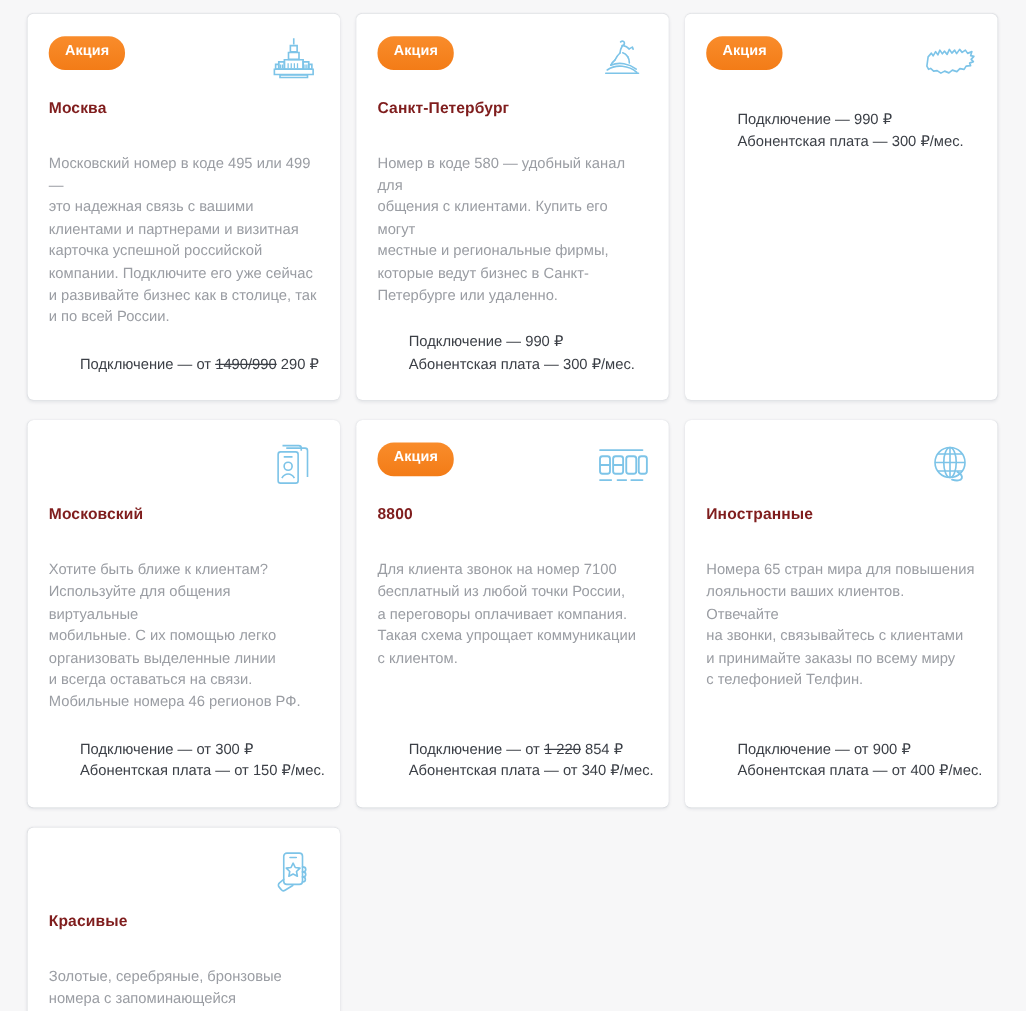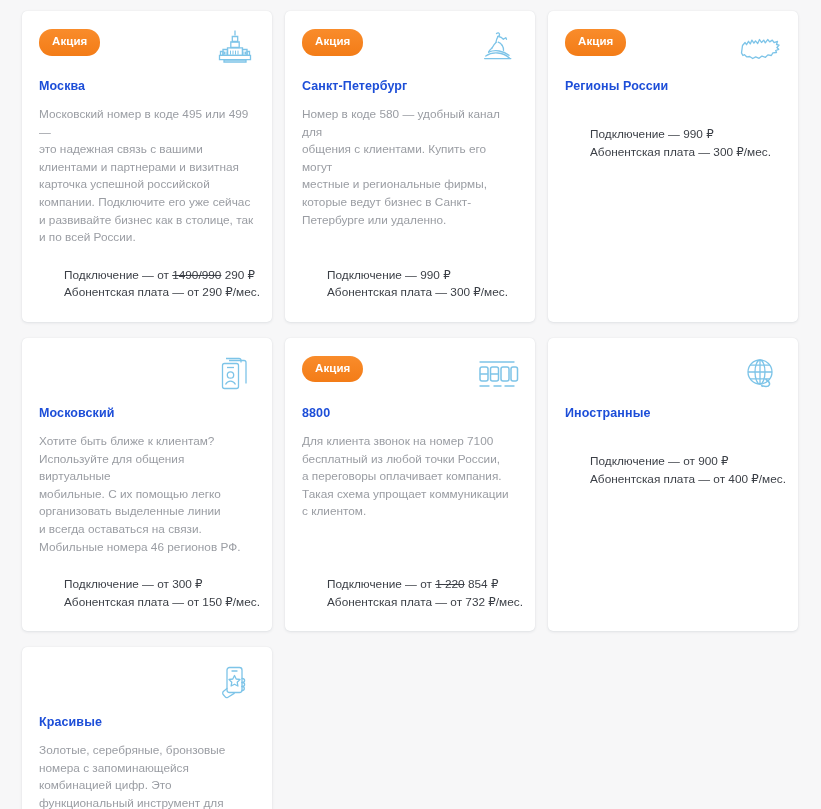--- a/index.html
+++ b/index.html
@@ -62,29 +62,29 @@
     width: 44px;
     height: 40px;
     display: flex;
     align-items: center;
     justify-content: center;
   }
   .card-icon svg { display: block; }
   .card-title {
     font-size: 12.5px;
     font-weight: bold;
-    color: #1d4ed8;
+    color: #7f1d1d;
     margin: 12px 0 13px 0;
     letter-spacing: .1px;
   }
   .card-desc {
     font-size: 11.8px;
     line-height: 17.6px;
     color: #9a9da3;
-    margin: 0 0 auto 0;
+    margin: 16px 0 auto 0;
     white-space: pre-line;
   }
   .card-prices {
     margin-top: 20px;
     font-size: 11.8px;
     line-height: 17.6px;
     color: #3b3f46;
     margin-left: 25px;
   }
   .price-row { white-space: nowrap; }
@@ -124,21 +124,20 @@
 карточка успешной российской
 компании. Подключите его уже сейчас
 и развивайте бизнес как в столице, так
 и по всей России.</div>
     <div class="card-prices">
       <div class="price-row">
         <span>Подключение — от</span>
         <span class="old-price">1490/990</span>
         <span>290 ₽</span>
       </div>
-      <div class="price-row">Абонентская плата — от 290 ₽/мес.</div>
     </div>
   </div>
 
   <div class="card">
     <div class="card-head">
       <span class="badge">Акция</span>
       <span class="card-icon">
         <svg width="36" height="34" viewBox="0 0 36 34" fill="none" stroke="#7dc4e8" stroke-width="1.3" stroke-linejoin="round" stroke-linecap="round">
           <path d="M16.5 3.5c1.4-1.2 2.8-.6 3 .8.2 1.3-.8 2-1.8 2.2"></path>
           <path d="M18.7 6.5c1.8.3 3.3 1.2 4.6 2.6"></path>
@@ -172,21 +171,20 @@
 
   <div class="card">
     <div class="card-head">
       <span class="badge">Акция</span>
       <span class="card-icon">
         <svg width="42" height="28" viewBox="0 0 42 28" fill="none" stroke="#7dc4e8" stroke-width="1.3" stroke-linejoin="round" stroke-linecap="round">
           <path d="M2.5 12.5l2.6-3 1.4 2.2 2-3.4 1.8 2.6 1.6-3.8 2 3 1.6-2.2 2.2 2.6 1.8-4 2 3 2.2-2.4 1.6 2.8 2.4-3.4 2 2.4 2.6-1.8 1.8 2.6 3.4-1.4-1 3.2 2.6.6-2.2 2.4 1.8 1.8-3 1.2.8 2-3.6.4-1.6 2.6-3.4-.6-2.4 2.4-3.6-1.2-2.8 2.2-3.4-1.4-3 1.6-3-2-2.8.4-2.4-2.2-1.6.8-1.4-2.6z"></path>
         </svg>
       </span>
     </div>
-    <div class="card-title">Регионы России</div>
     <div class="card-prices">
       <div class="price-row">
         <span>Подключение —</span>
         
         <span>990 ₽</span>
       </div>
       <div class="price-row">Абонентская плата — 300 ₽/мес.</div>
     </div>
   </div>
 
@@ -244,38 +242,43 @@
 бесплатный из любой точки России,
 а переговоры оплачивает компания.
 Такая схема упрощает коммуникации
 с клиентом.</div>
     <div class="card-prices">
       <div class="price-row">
         <span>Подключение — от</span>
         <span class="old-price">1 220</span>
         <span>854 ₽</span>
       </div>
-      <div class="price-row">Абонентская плата — от 732 ₽/мес.</div>
+      <div class="price-row">Абонентская плата — от 340 ₽/мес.</div>
     </div>
   </div>
 
   <div class="card">
     <div class="card-head">
       <span class="badge hidden"></span>
       <span class="card-icon">
         <svg width="34" height="34" viewBox="0 0 34 34" fill="none" stroke="#7dc4e8" stroke-width="1.3">
           <circle cx="16" cy="15" r="12"></circle>
           <ellipse cx="16" cy="15" rx="5" ry="12"></ellipse>
           <path d="M4 15h24M6 8.2h20M6 21.8h20"></path>
           <path d="M16 3v24"></path>
           <path d="M22 22.5c2.6 1.6 4 3.6 3.4 5.2-.7 1.8-4 2.2-7.8 1" stroke-width="1.5" stroke-linecap="round"></path>
         </svg>
       </span>
     </div>
     <div class="card-title">Иностранные</div>
+    <div class="card-desc">Номера 65 стран мира для повышения
+лояльности ваших клиентов. Отвечайте
+на звонки, связывайтесь с клиентами
+и принимайте заказы по всему миру
+с телефонией Телфин.</div>
     <div class="card-prices">
       <div class="price-row">
         <span>Подключение — от</span>
         
         <span>900 ₽</span>
       </div>
       <div class="price-row">Абонентская плата — от 400 ₽/мес.</div>
     </div>
   </div>
 

